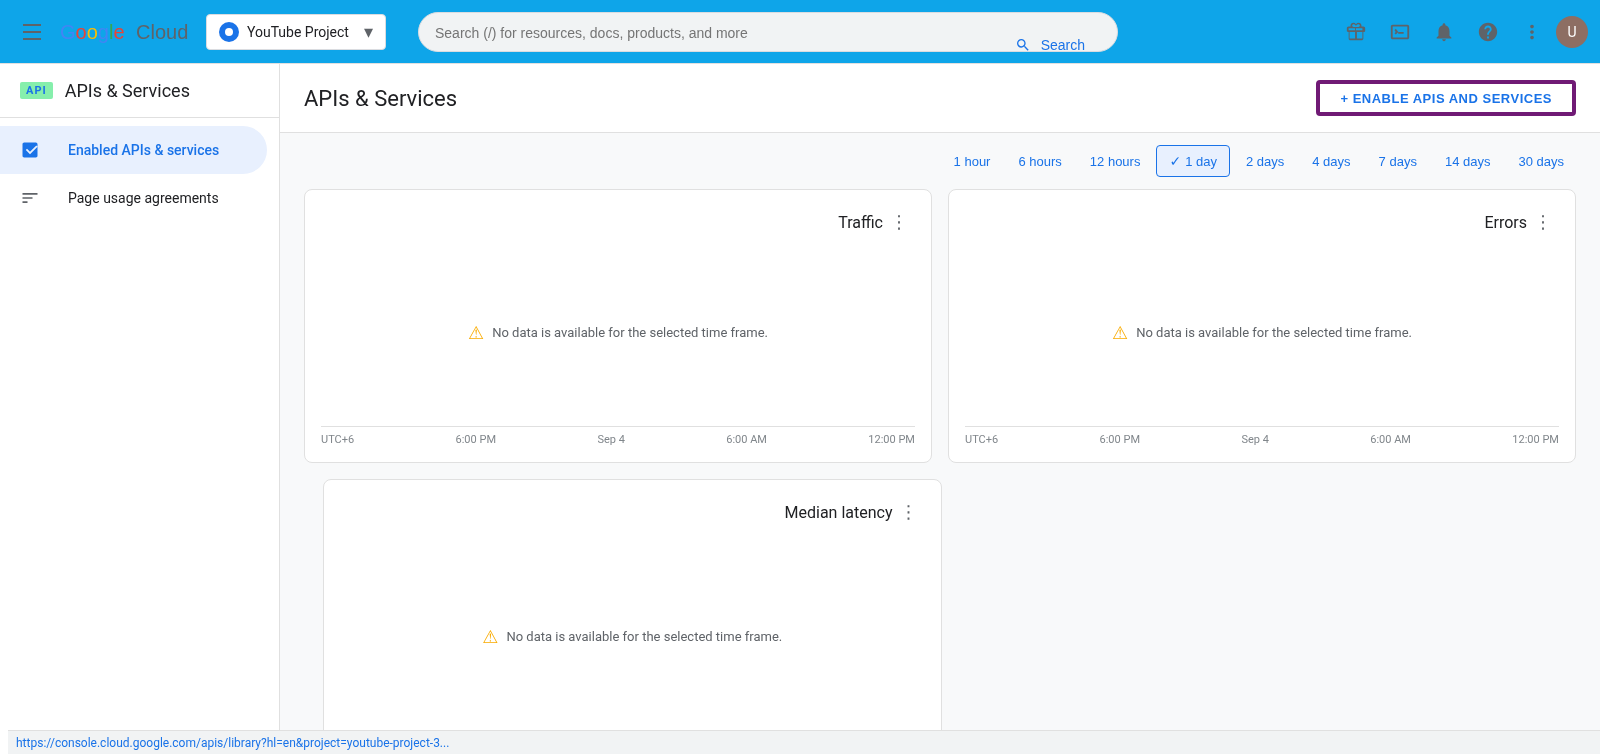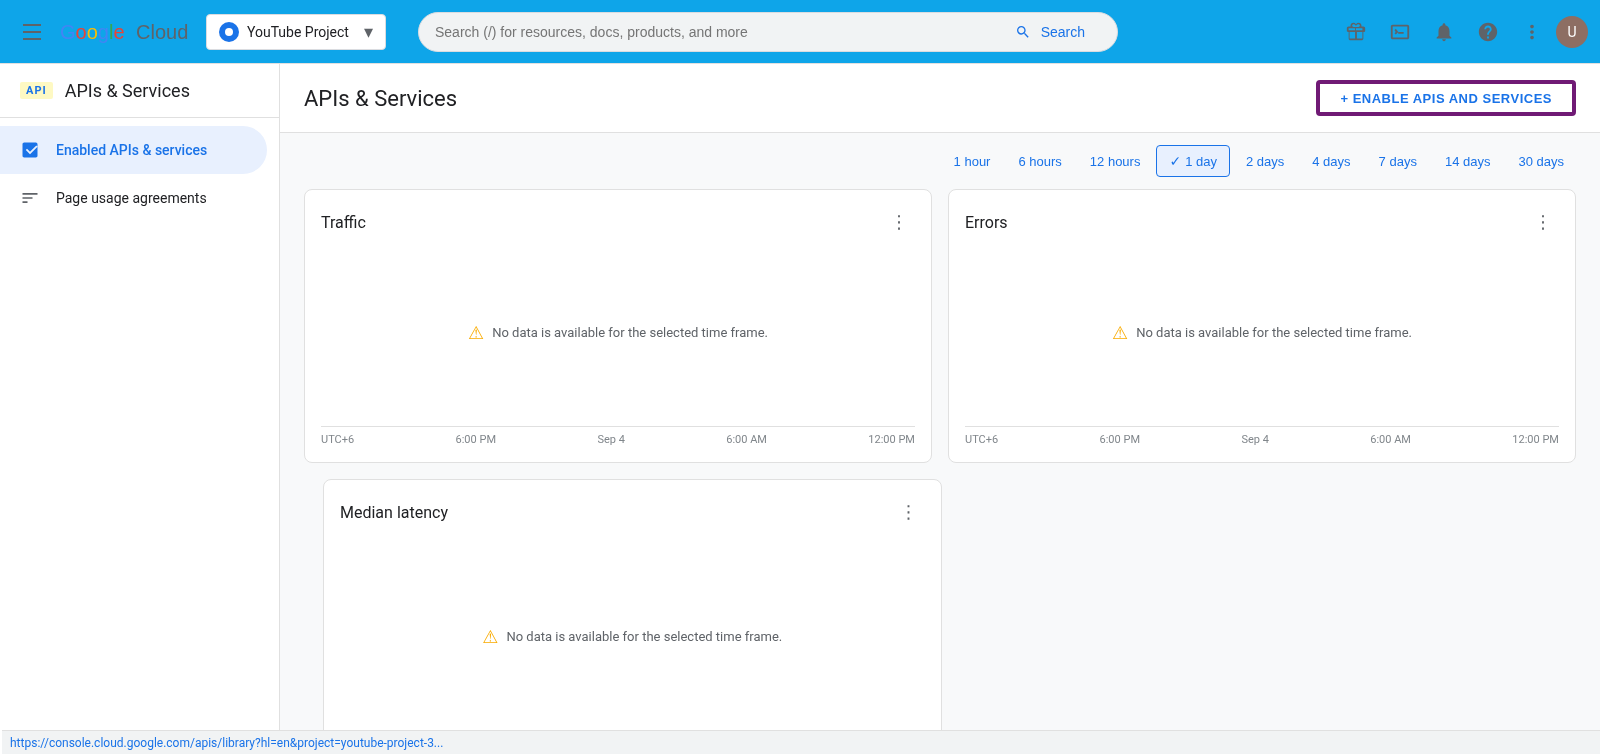--- a/index.html
+++ b/index.html
@@ -20,23 +20,23 @@
       display: flex; align-items: center; gap: 8px; padding: 0 12px; height: 36px;
       border: 1px solid #dadce0; border-radius: 4px; cursor: pointer; background: #fff;
       margin-right: 24px; min-width: 180px;
     }
     .project-dot { width: 20px; height: 20px; background: #1a73e8; border-radius: 50%; display: flex; align-items: center; justify-content: center; }
     .project-dot-inner { width: 8px; height: 8px; background: #fff; border-radius: 50%; }
     .project-name { font-size: 14px; color: #202124; flex: 1; }
     .chevron-down { color: #5f6368; font-size: 18px; }
 
     .search-bar {
-      flex: 1; display: flex; align-items: center;
+      flex: 1; display: flex; align-items: flex-start;
       border: 1px solid #dadce0; border-radius: 24px; height: 40px;
-      padding: 0 16px; background: #f1f3f4; max-width: 700px;
+      padding: 12px 16px; background: #f1f3f4; max-width: 700px;
     }
     .search-bar input {
       border: none; background: transparent; outline: none; flex: 1;
       font-size: 14px; color: #202124;
     }
     .search-btn {
       display: flex; align-items: center; gap: 10px; padding: 0 16px;
       height: 40px; border: none; background: transparent; cursor: pointer;
       color: #1a73e8; font-size: 14px; font-weight: 500;
     }
@@ -47,25 +47,25 @@
       border-radius: 50%; cursor: pointer; border: none; background: transparent; color: #5f6368;
     }
     .avatar { width: 32px; height: 32px; border-radius: 50%; background: #8d6e63; display: flex; align-items: center; justify-content: center; color: #fff; font-size: 14px; cursor: pointer; }
 
     
     .main-layout { display: flex; height: calc(754px - 64px); }
 
     
     .sidebar { width: 280px; background: #fff; border-right: 1px solid #e0e0e0; display: flex; flex-direction: column; overflow-y: auto; }
     .sidebar-header { display: flex; align-items: center; gap: 12px; padding: 16px 20px; border-bottom: 1px solid #e0e0e0; }
-    .api-badge { background: #fef9c3; color: #1a73e8; font-size: 11px; font-weight: 700; padding: 2px 6px; border-radius: 2px; letter-spacing: 1px; }
+    .api-badge { background: #86efac; color: #1a73e8; font-size: 11px; font-weight: 700; padding: 2px 6px; border-radius: 2px; letter-spacing: 1px; }
     .sidebar-title { font-size: 18px; font-weight: 400; color: #202124; }
     .sidebar-nav { padding: 8px 0; }
     .sidebar-item {
-      display: flex; align-items: center; gap: 16px; padding: 0 20px;
+      display: flex; align-items: center; gap: 28px; padding: 0 20px;
       height: 48px; cursor: pointer; color: #202124; text-decoration: none;
       border-radius: 0 24px 24px 0; margin-right: 12px;
     }
     .sidebar-item.active { background: #e8f0fe; color: #1a73e8; }
     .sidebar-item.active .sidebar-item-label { color: #1a73e8; font-weight: 500; }
     .sidebar-item.active .sidebar-icon { color: #1a73e8; }
     .sidebar-icon { width: 20px; height: 20px; display: flex; align-items: center; justify-content: center; color: #5f6368; font-size: 16px; }
     .sidebar-item-label { font-size: 14px; }
 
     
@@ -91,34 +91,34 @@
     }
     .checkmark { color: #1a73e8; font-size: 14px; }
 
     
     .charts-area { padding: 0 24px 24px; display: flex; flex-direction: column; gap: 16px; }
     .charts-row { display: grid; grid-template-columns: 1fr 1fr; gap: 16px; }
     .chart-card {
       background: #fff; border: 1px solid #e0e0e0; border-radius: 8px;
       padding: 16px; position: relative;
     }
-    .chart-header { display: flex; align-items: center; justify-content: space-between; margin-bottom: 8px; }
+    .chart-header { display: flex; align-items: center; justify-content: flex-end; margin-bottom: 8px; }
     .chart-title { font-size: 16px; font-weight: 400; color: #202124; }
     .more-icon-btn { width: 32px; height: 32px; display: flex; align-items: center; justify-content: center; border-radius: 50%; cursor: pointer; border: none; background: transparent; color: #5f6368; font-size: 18px; }
 
     .chart-body { height: 200px; position: relative; display: flex; flex-direction: column; justify-content: flex-end; }
     .chart-empty { display: flex; flex-direction: column; align-items: center; justify-content: center; flex: 1; gap: 8px; }
     .chart-empty-msg { display: flex; align-items: center; gap: 8px; color: #5f6368; font-size: 13px; }
     .warning-icon { color: #f9ab00; font-size: 18px; }
 
     .chart-axis { display: flex; justify-content: space-between; border-top: 1px solid #e0e0e0; padding-top: 6px; margin-top: 8px; }
     .chart-axis-label { font-size: 11px; color: #80868b; }
 
     
-    .url-bar { position: fixed; bottom: 0; left: 2px; right: 0; height: 24px; background: #f1f3f4; border-top: 1px solid #e0e0e0; display: flex; align-items: center; padding: 0 8px; font-size: 12px; color: #1a73e8; }
+    .url-bar { position: fixed; bottom: 0; left: 8px; right: 0; height: 24px; background: #f1f3f4; border-top: 1px solid #e0e0e0; display: flex; align-items: center; padding: 0 8px; font-size: 12px; color: #1a73e8; }
   </style>
 </head>
 <body>
 
 <nav class="top-nav">
   <div class="hamburger-icon">
     <div class="hamburger-lines">
       <span></span>
         <span></span>
         <span></span>

